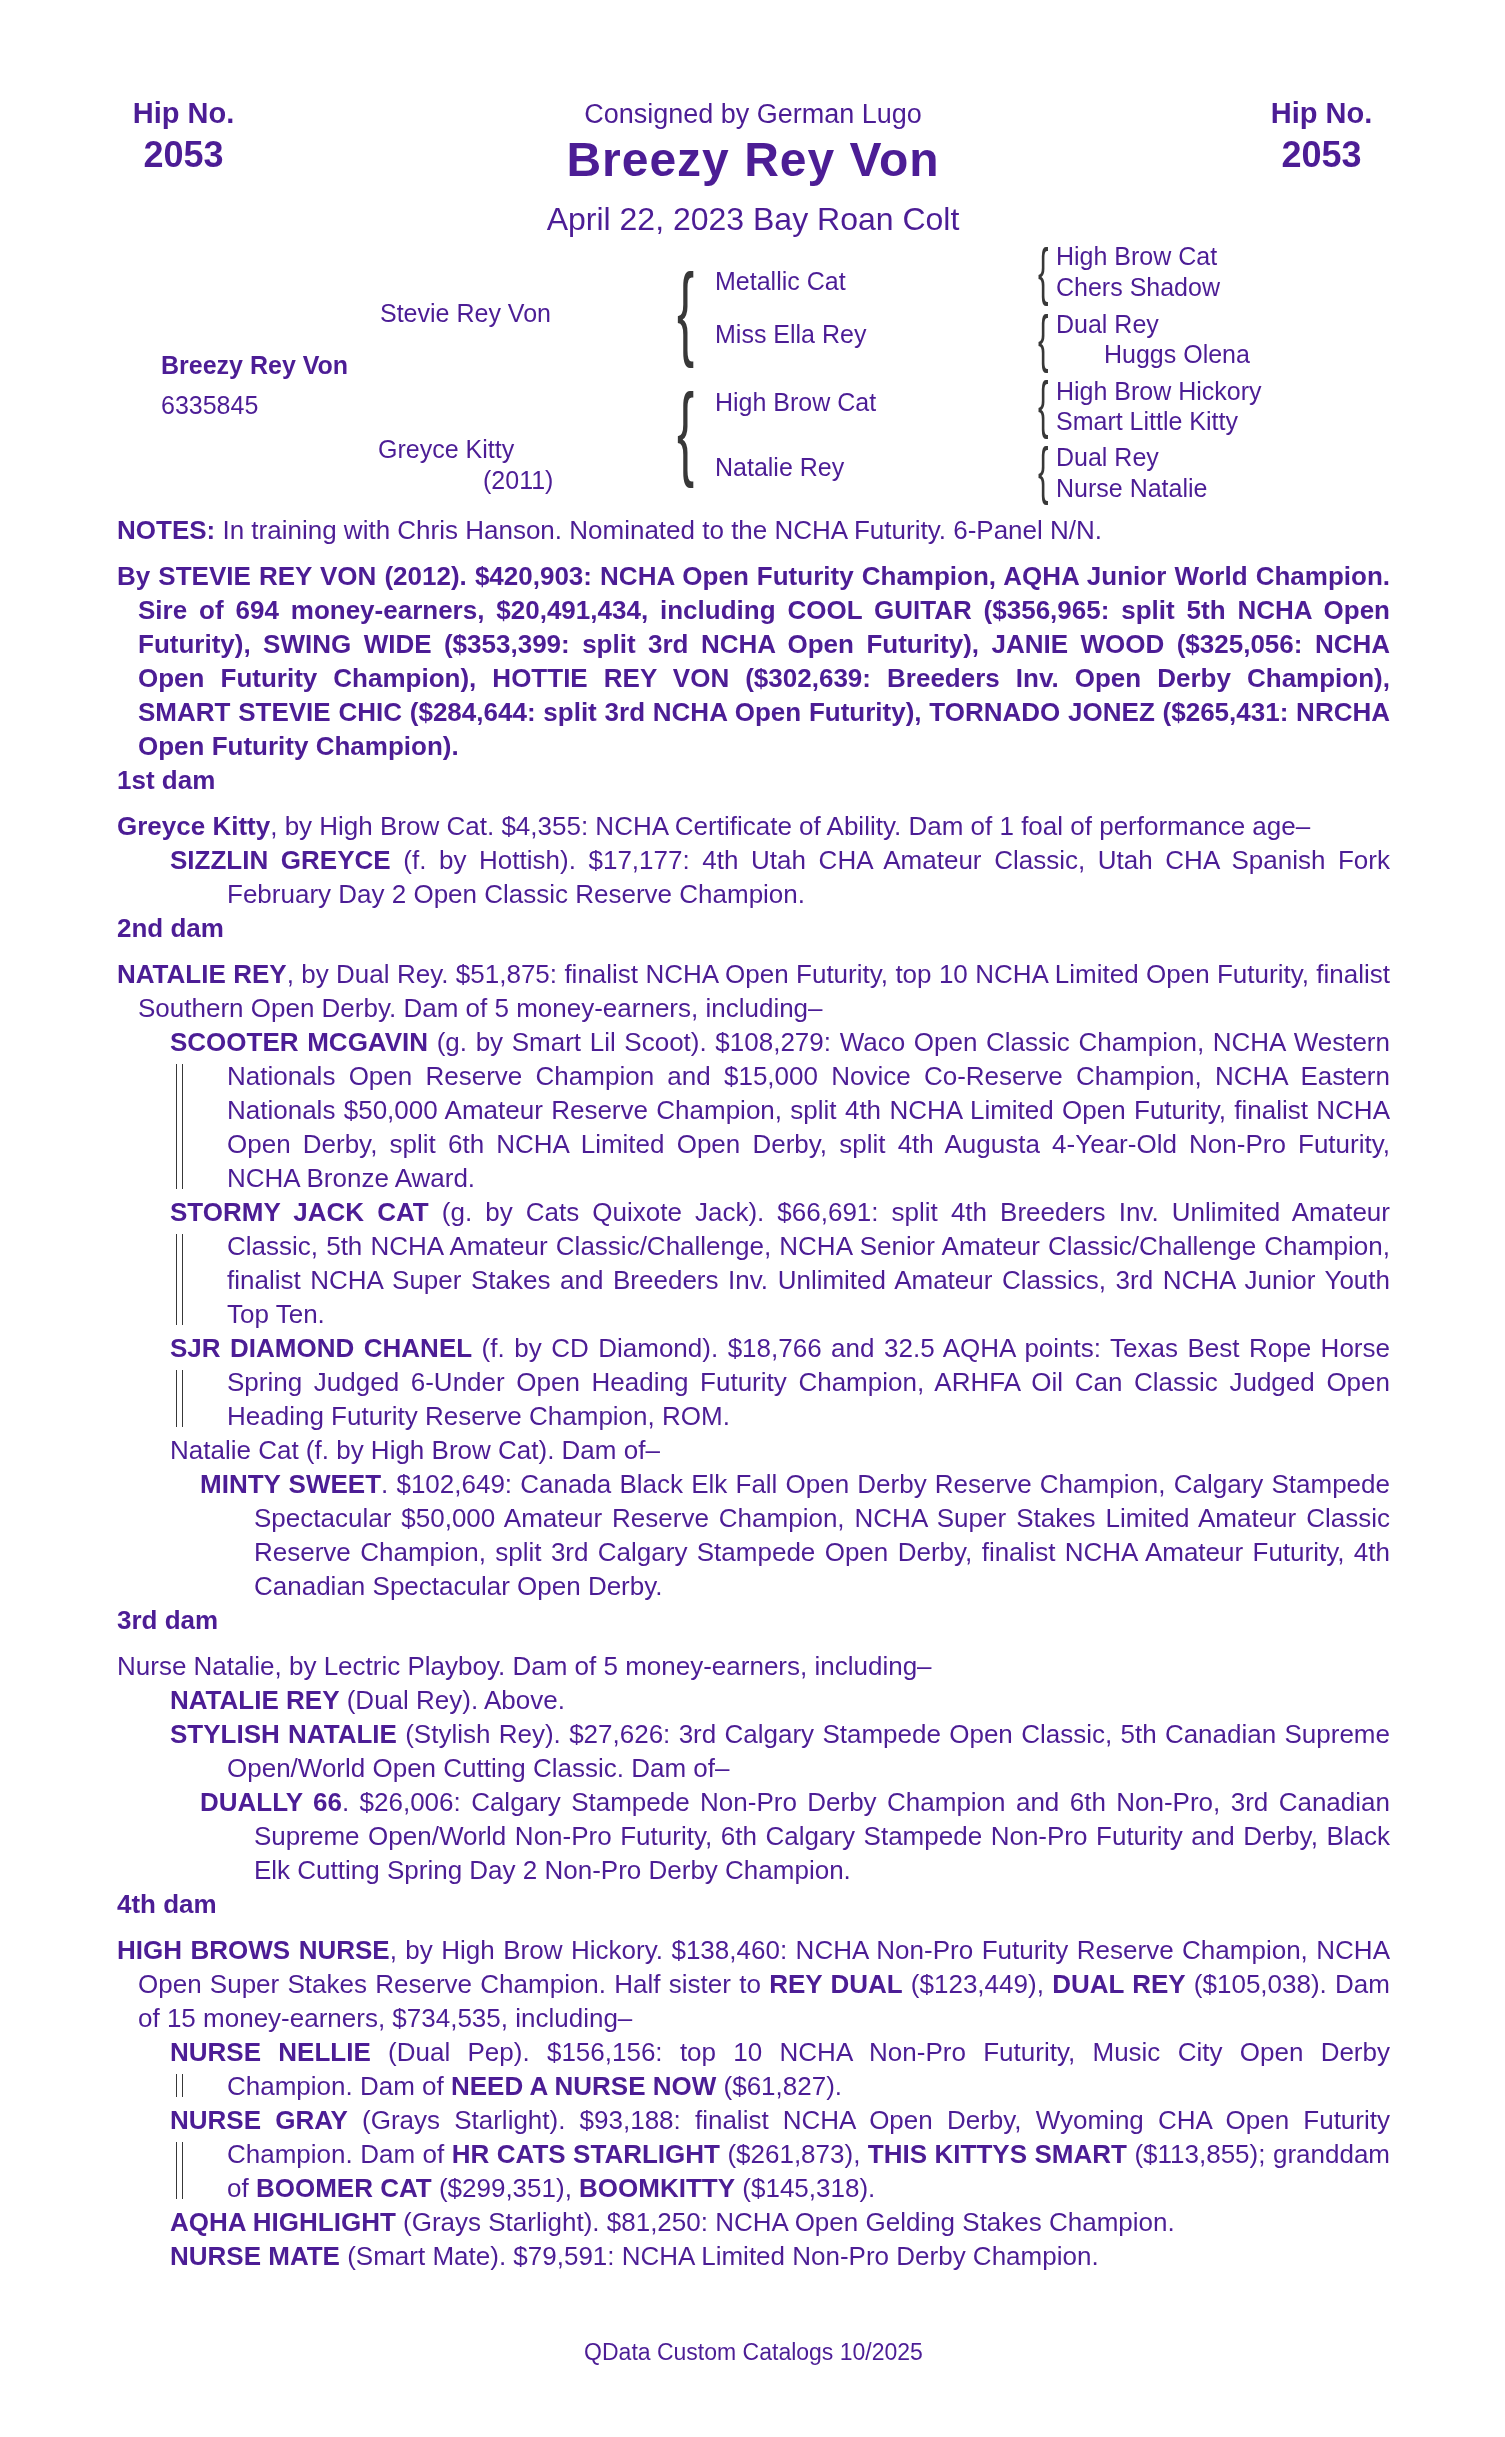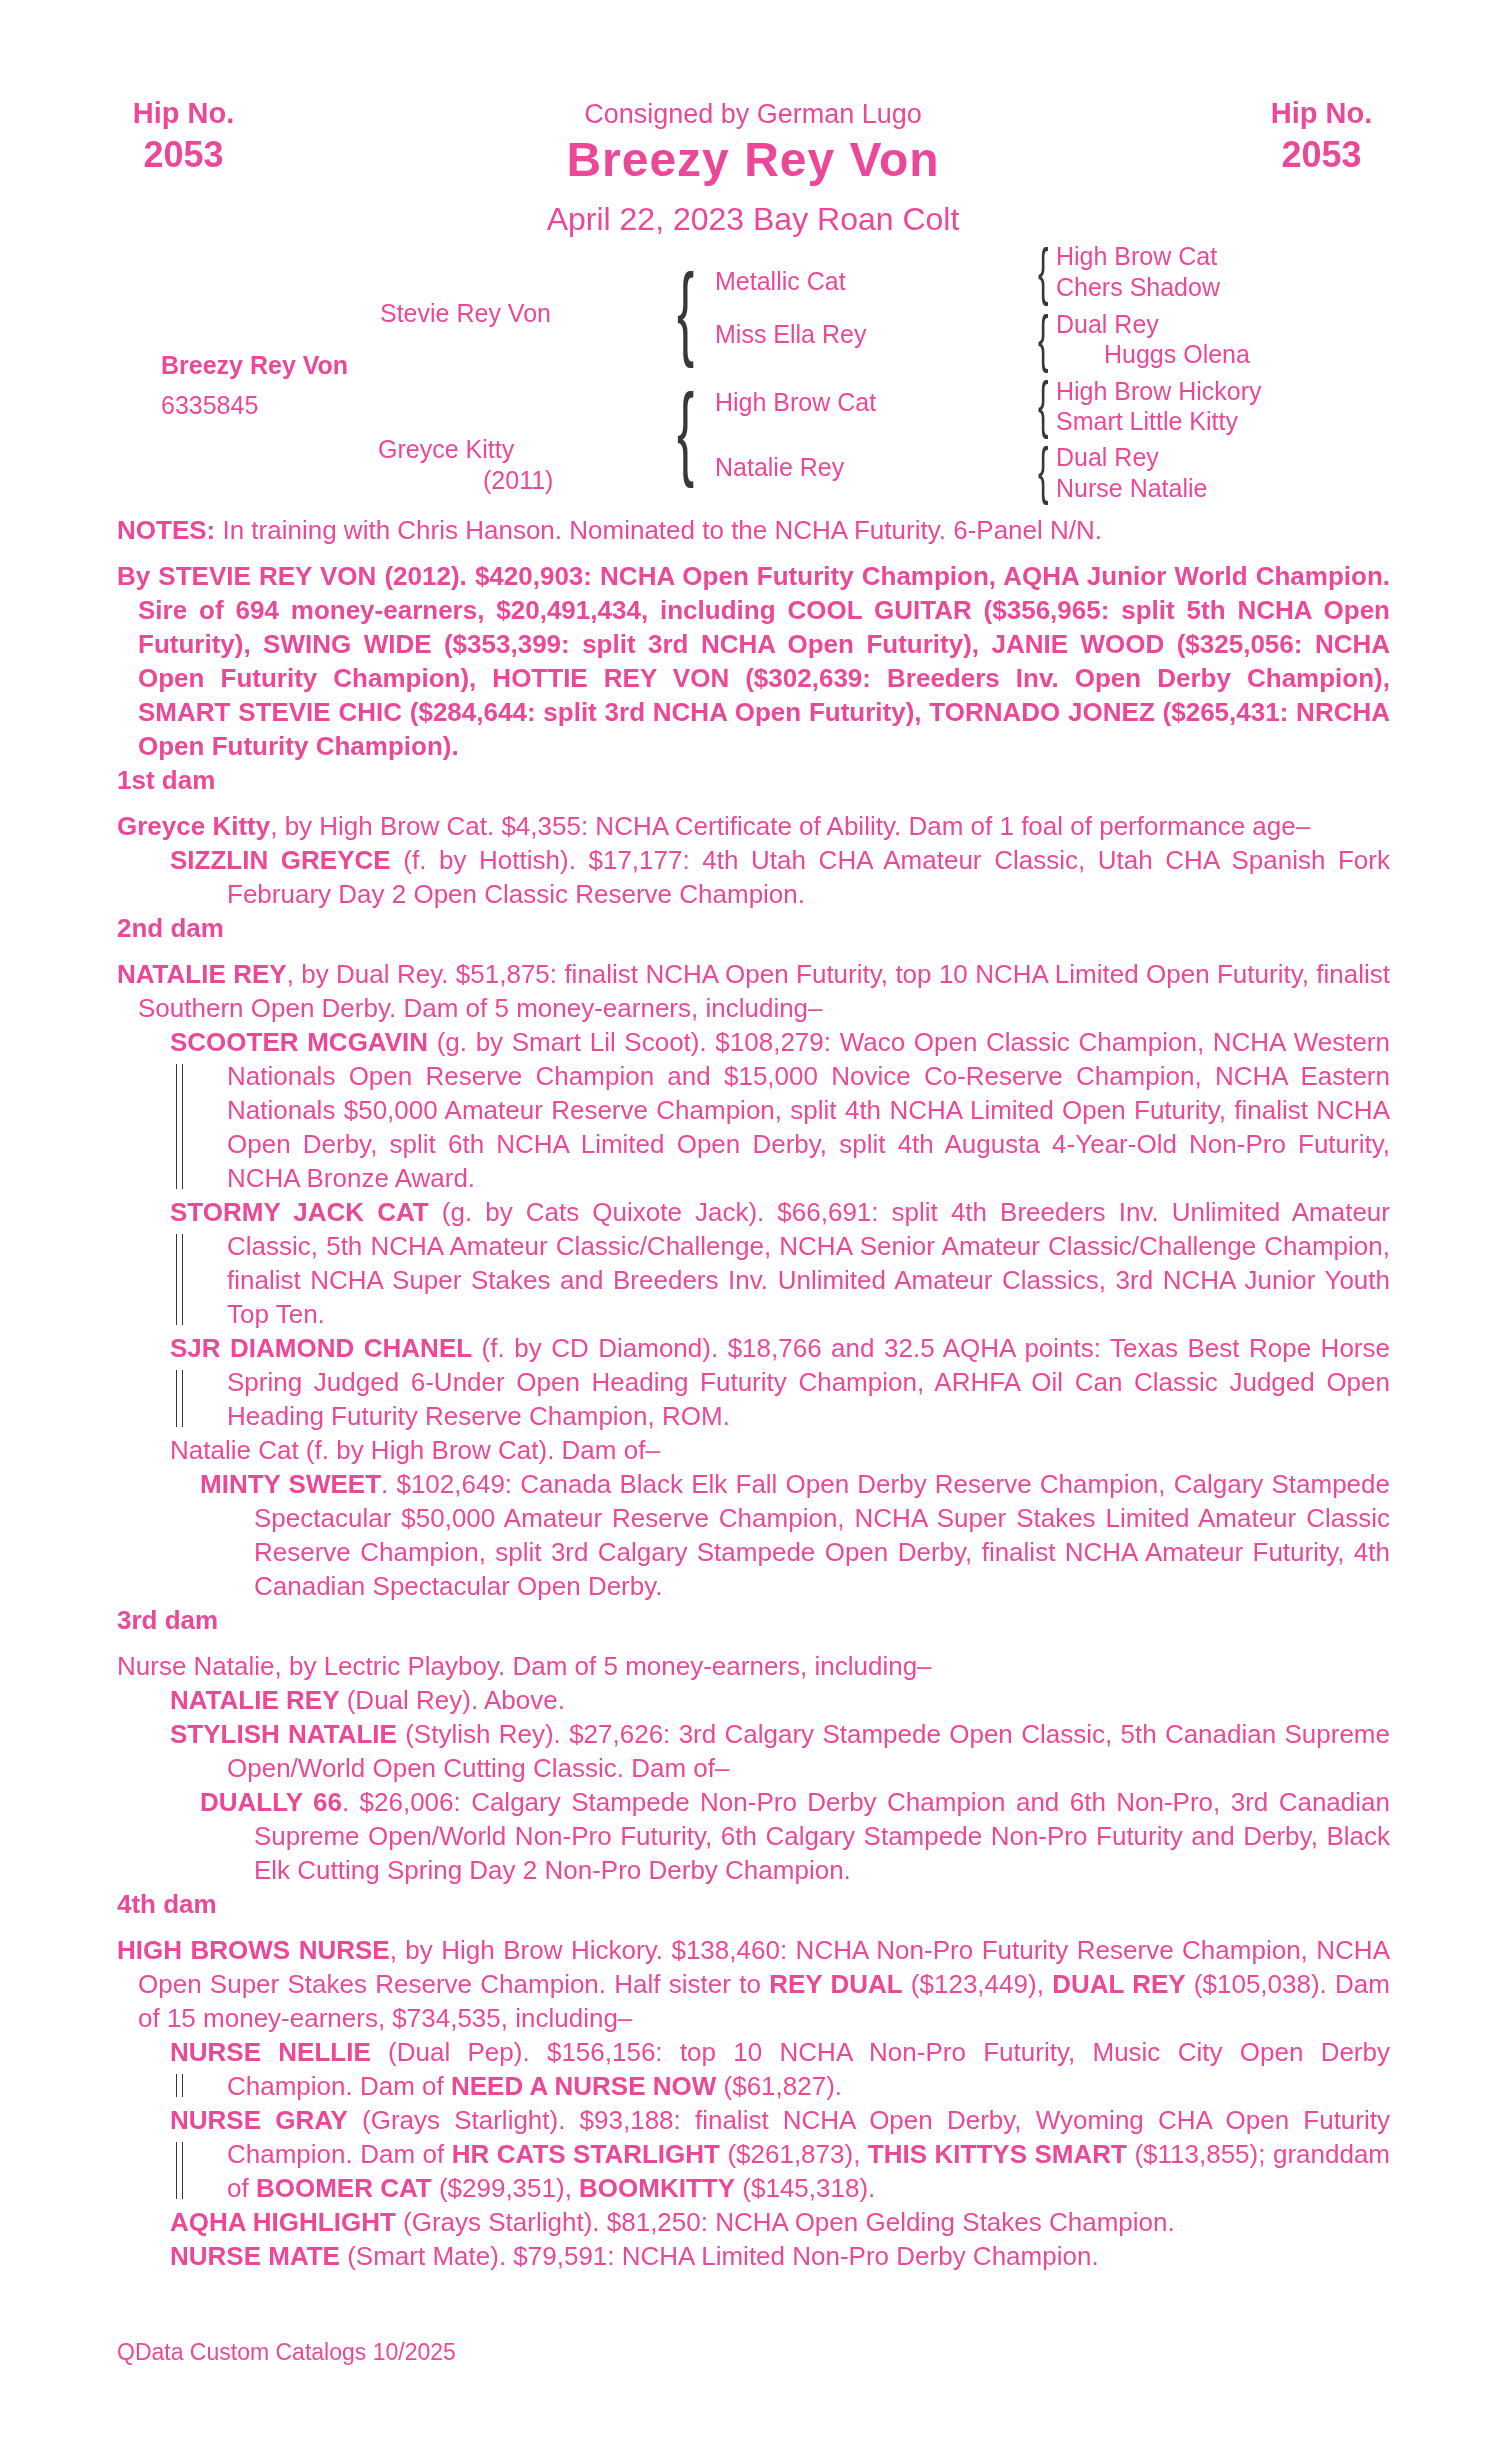--- a/index.html
+++ b/index.html
@@ -1,18 +1,18 @@
 <!DOCTYPE html>
 <html><head>
 <meta charset="utf-8">
 <style>
   html,body { margin:0; padding:0; background:#ffffff; }
   .page {
     position:relative; width:1506px; height:2438px; background:#ffffff;
-    color:#ec4899; font-family:"Liberation Sans", sans-serif; overflow:hidden;
+    color:#4c1d95; font-family:"Liberation Sans", sans-serif; overflow:hidden;
   }
   .bold { font-weight:bold; }
 
   
   .hip { position:absolute; top:97px; width:153px; text-align:center; font-weight:bold; }
   .hip.left  { left:107px; }
   .hip.right { left:1245px; }
   .hip-lbl { font-size:29px; line-height:32.5px; }
   .hip-num { font-size:36px; line-height:48px; margin-top:1.9px; }
   .consigned { position:absolute; top:99px; left:0; width:100%; text-align:center; font-size:27px; }
@@ -36,21 +36,21 @@
   .sire-para { font-weight:bold; margin-top:10.5px; }
   .l0 { padding-left:21px;  text-indent:-21px;margin-top:12px; }
   .l1 { padding-left:110px; text-indent:-57px; }
   .l2 { padding-left:137px; text-indent:-54px; }
   .bars::before {
     content:""; position:absolute; left:59px; top:39px; bottom:5.7px;
     width:4.8px; border-left:1.9px solid #383838; border-right:1.9px solid #383838;
   }
   .footer {
     position:absolute; top:2339px; left:117px; width:1273px;
-    text-align:left; font-size:23px;
+    text-align:center; font-size:23px;
   }
 </style>
 </head>
 <body>
 
 <div class="page">
 
   <div class="hip left">
     <div class="hip-lbl">Hip No.</div>
     <div class="hip-num">2053</div>

